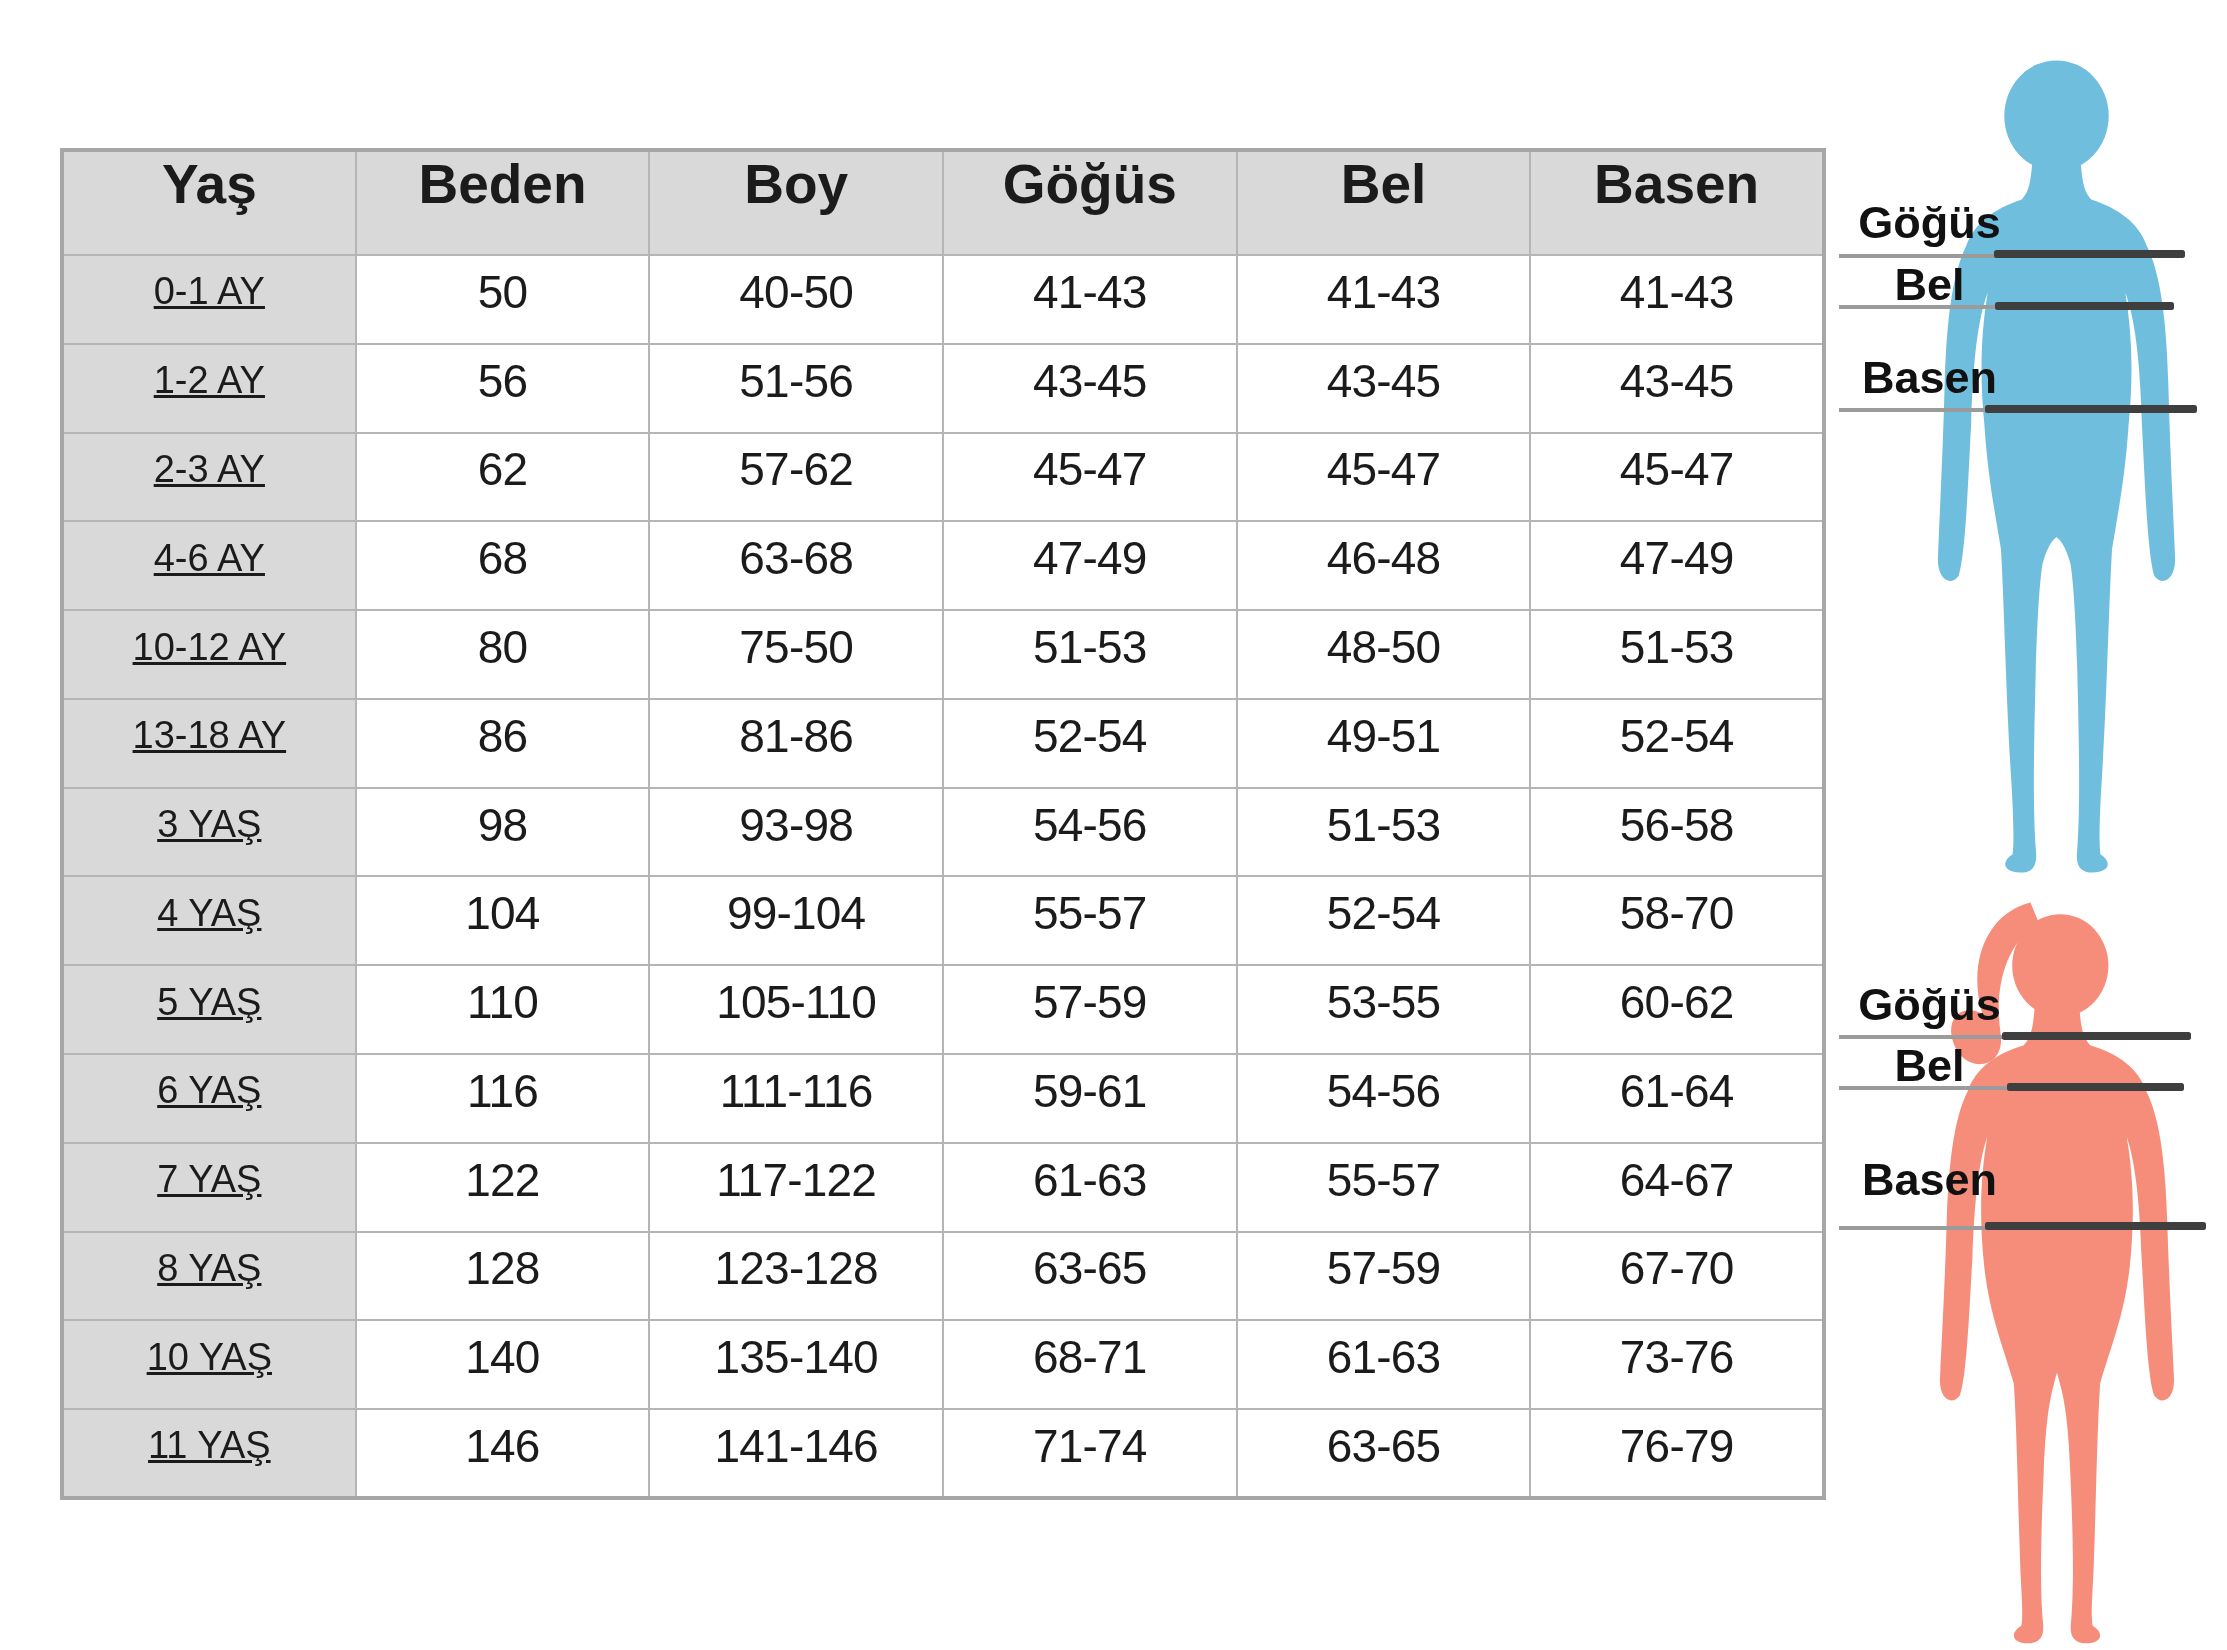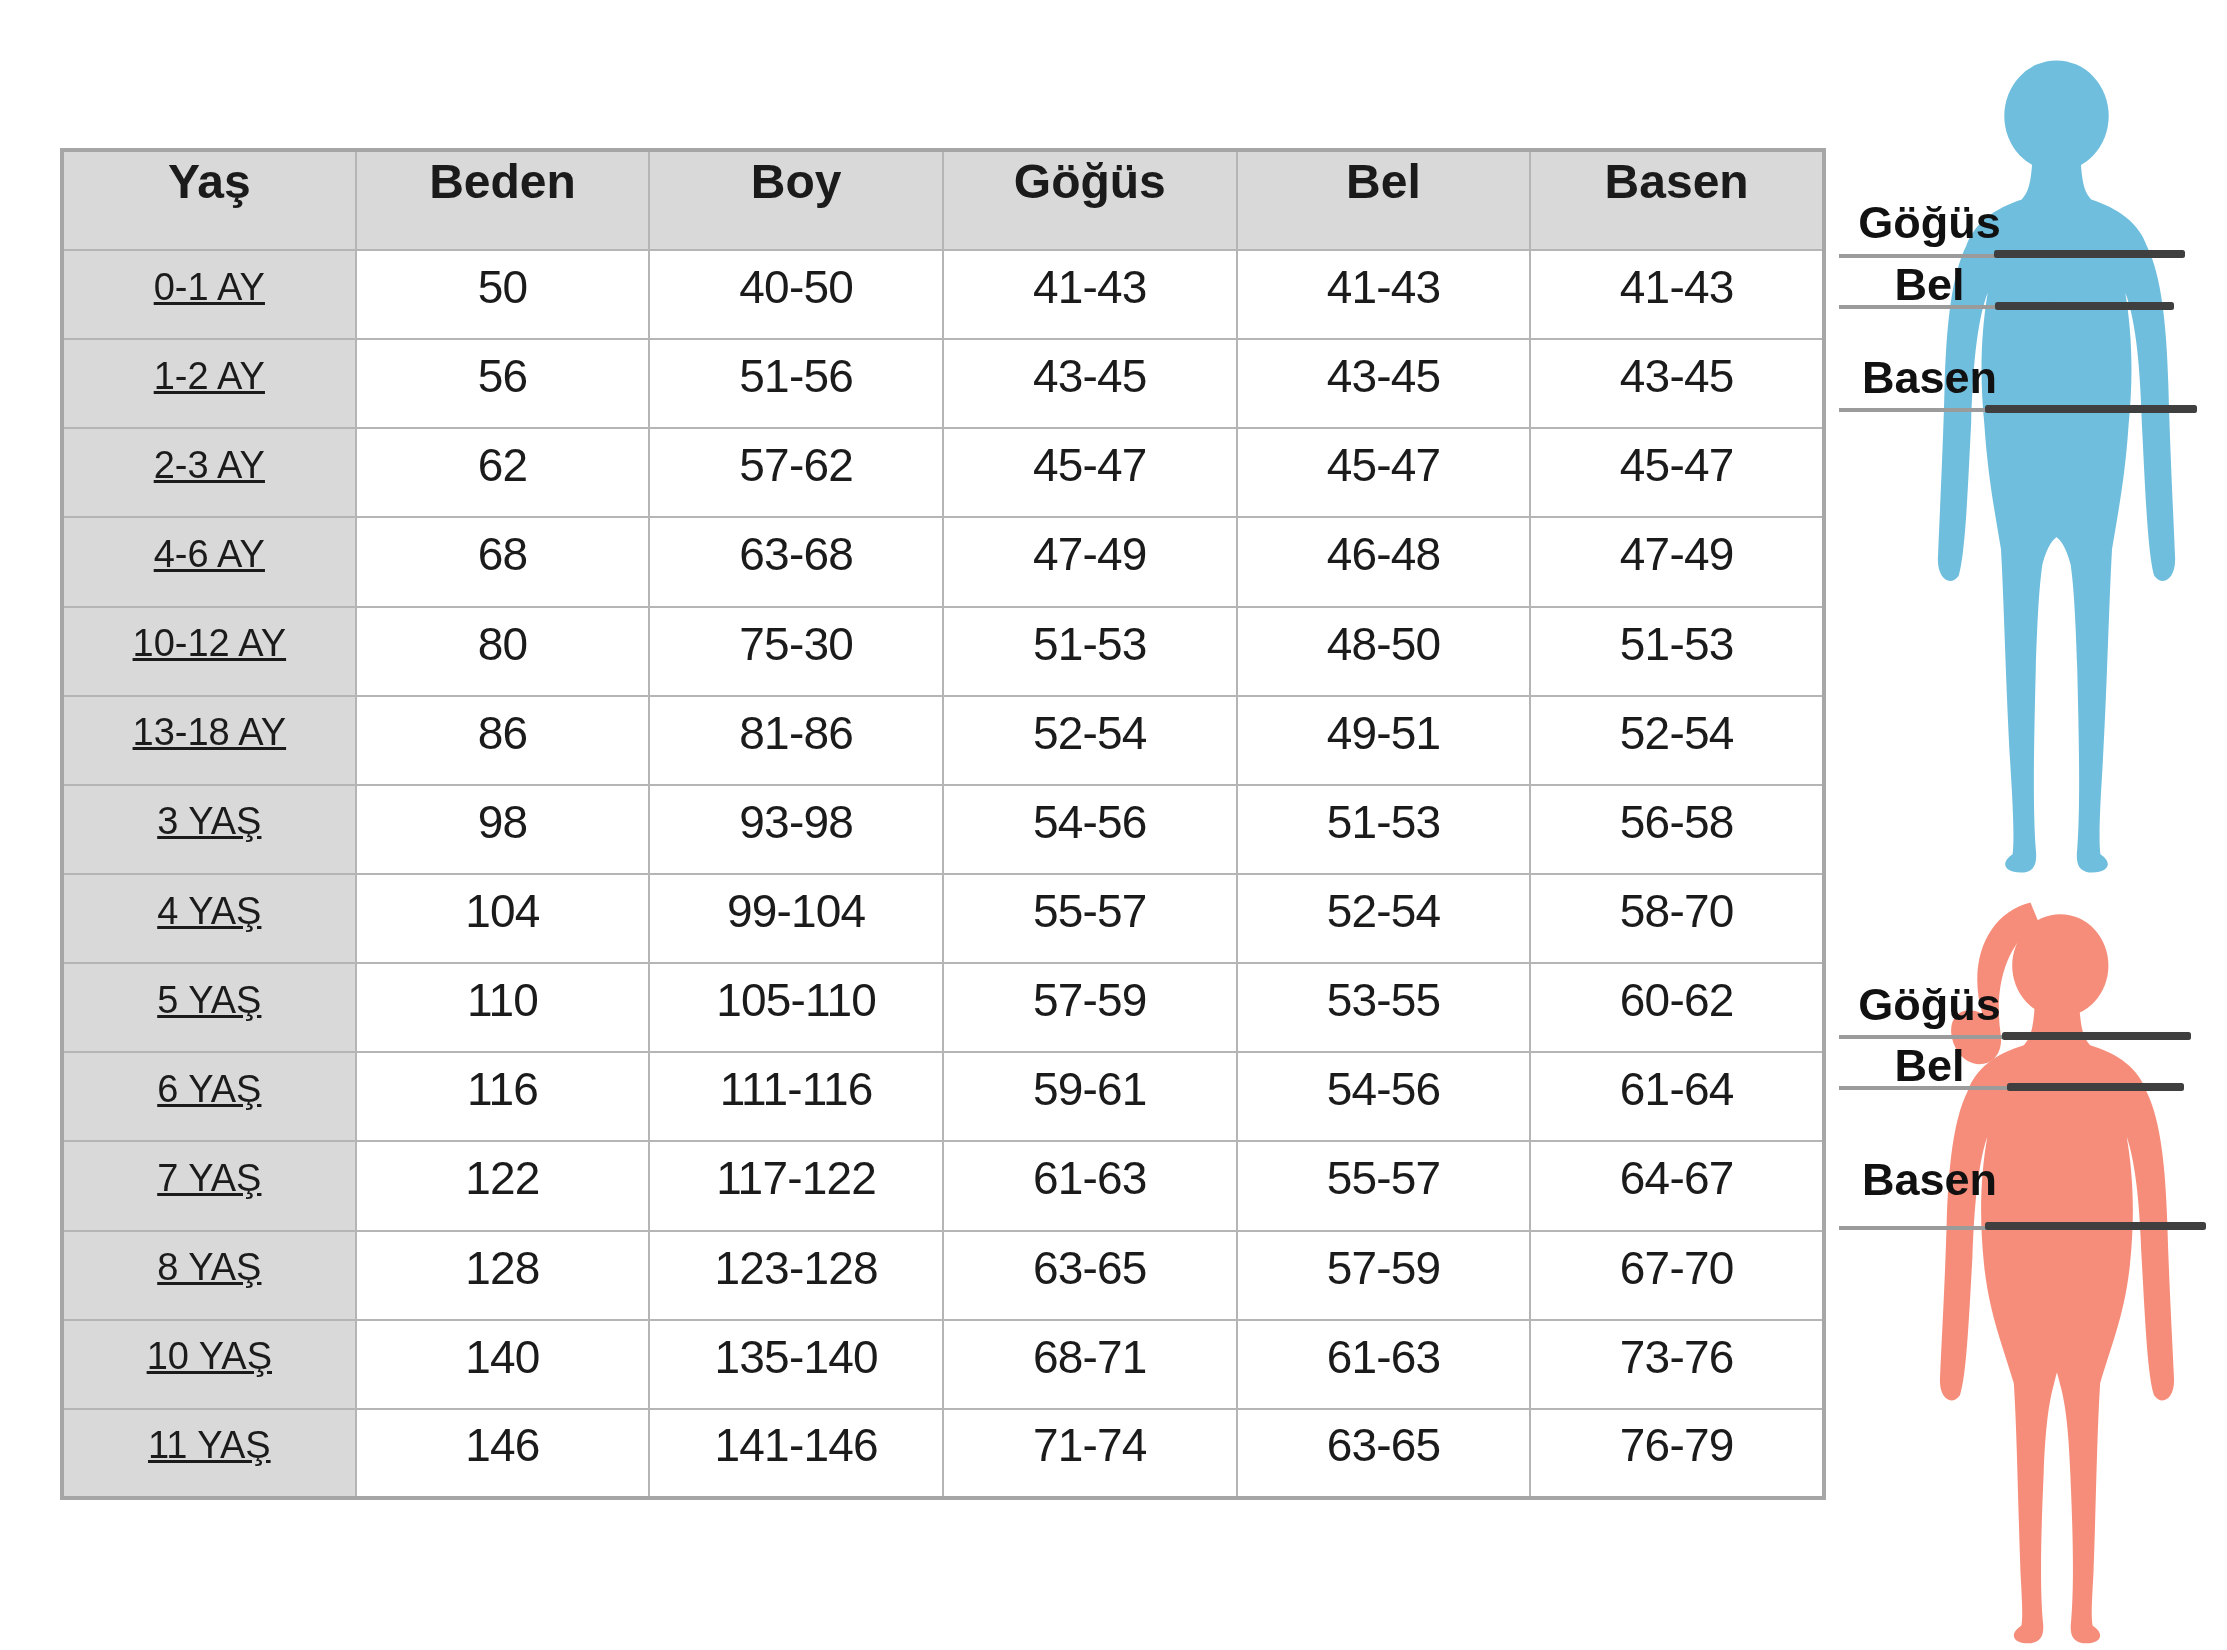--- a/index.html
+++ b/index.html
@@ -39,21 +39,21 @@
     text-align:center;
     vertical-align:middle;
     padding:0 3.3px 15px 3.3px;
     overflow:hidden;
     white-space:nowrap;
   }
   table.size-table thead tr{height:100px;}
   table.size-table tbody tr{height:74px;}
   table.size-table th{
     background:var(--header-bg);
-    font-size:48px;font-weight:bold;
+    font-size:55px;font-weight:bold;
     padding-bottom:38px;
     letter-spacing:0px;
   }
   table.size-table td{
     background:#ffffff;
     font-size:46px;font-weight:normal;
     letter-spacing:-0.8px;
   }
   table.size-table td.rowhead{
     background:var(--row-label-bg);
@@ -152,21 +152,21 @@
           <td class="rowhead">4-6 AY</td>
           <td>68</td>
           <td>63-68</td>
           <td>47-49</td>
           <td>46-48</td>
           <td>47-49</td>
         </tr>
         <tr>
           <td class="rowhead">10-12 AY</td>
           <td>80</td>
-          <td>75-30</td>
+          <td>75-50</td>
           <td>51-53</td>
           <td>48-50</td>
           <td>51-53</td>
         </tr>
         <tr>
           <td class="rowhead">13-18 AY</td>
           <td>86</td>
           <td>81-86</td>
           <td>52-54</td>
           <td>49-51</td>

